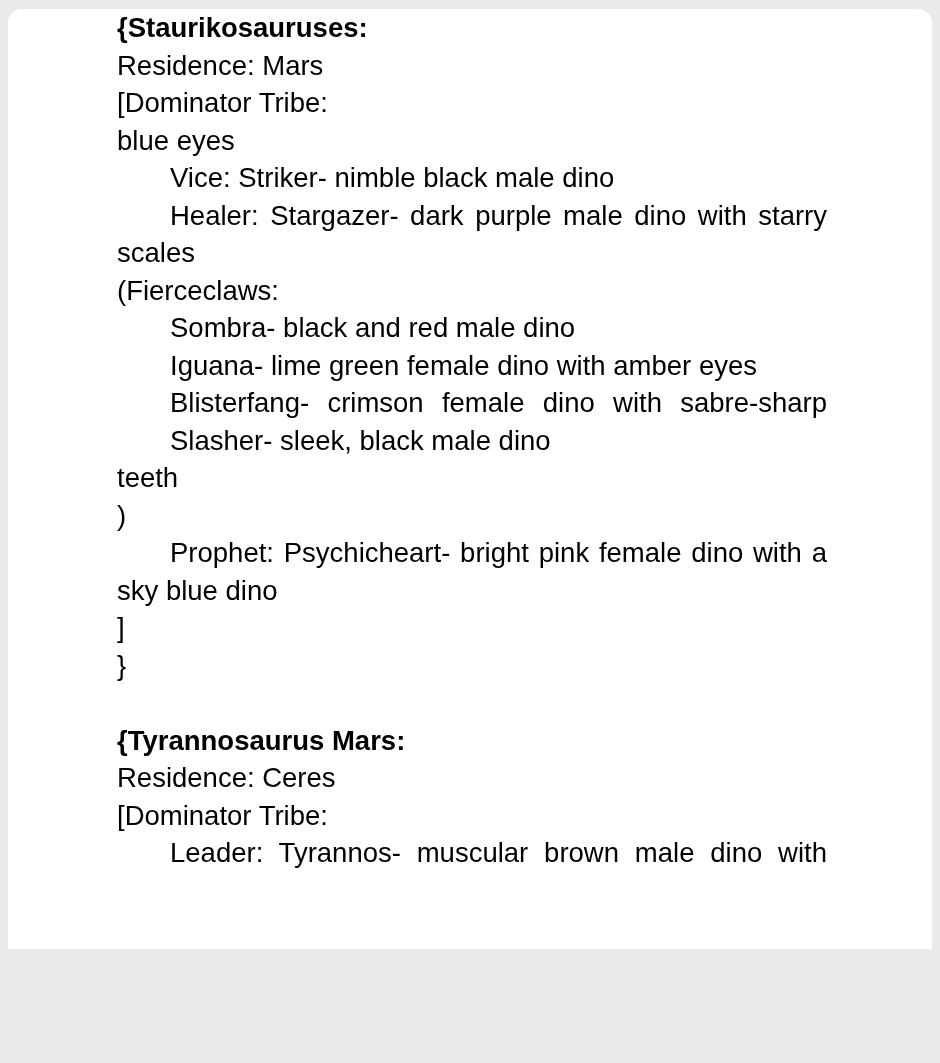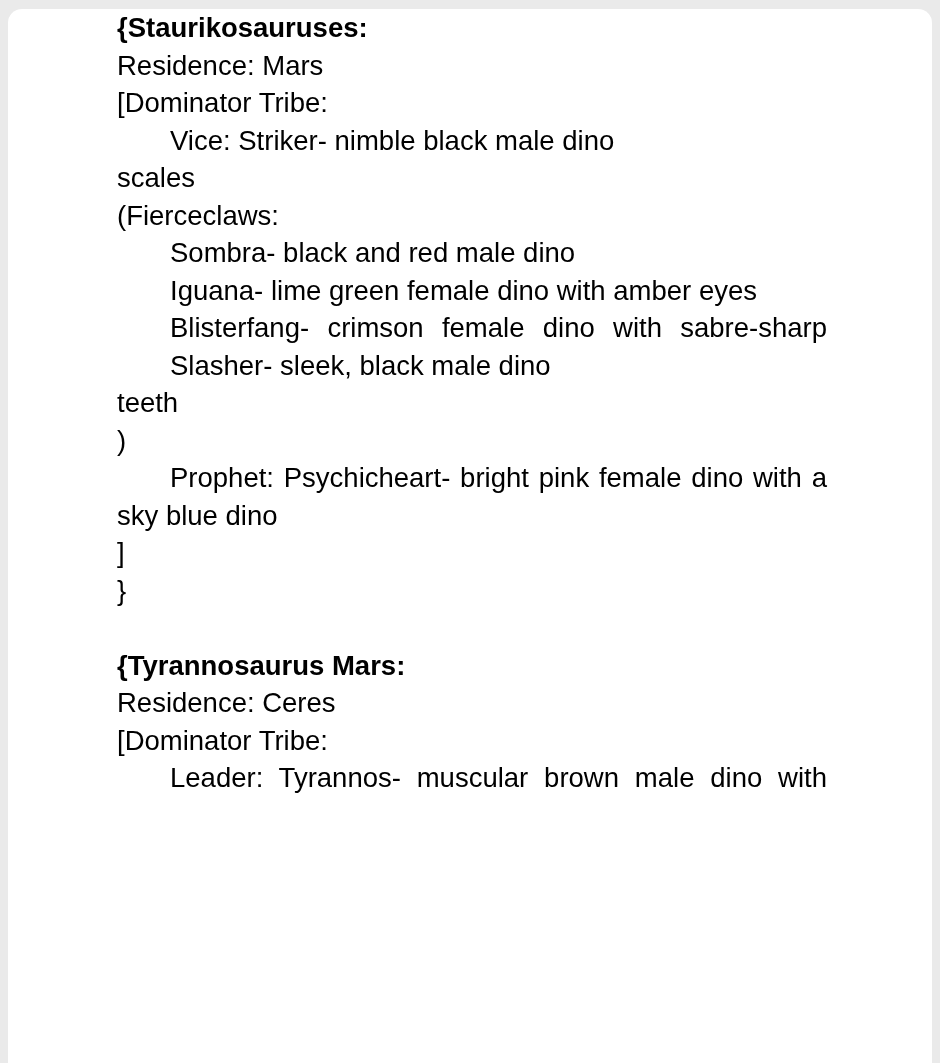--- a/index.html
+++ b/index.html
@@ -18,21 +18,21 @@
     background: var(--bg);
     overflow: hidden;
     position: relative;
     font-family: "Liberation Sans", sans-serif;
   }
   .document-page {
     position: absolute;
     left: 8px;
     top: 9px;
     width: 924px;
-    height: 1054px;
+    height: 940px;
     background: var(--card);
     border-radius: 14px 14px 0 0;
   }
   .document-content {
     padding: 0 105px 0 109px;
     font-size: 27.5px;
     line-height: 37.5px;
     color: var(--text);
     -webkit-font-smoothing: antialiased;
   }
@@ -53,21 +53,23 @@
 </style>
 </head>
 <body>
 
 <div class="app-background">
   <div class="document-page">
     <div class="document-content">
         <div class="line bold">{Staurikosauruses:</div>
         <div class="line">Residence: Mars</div>
         <div class="line">[Dominator Tribe:</div>
+        <div class="line">blue eyes</div>
         <div class="line indent">Vice: Striker- nimble black male dino</div>
+        <div class="line indent stretch">Healer: Stargazer- dark purple male dino with starry</div>
         <div class="line">scales</div>
         <div class="line">(Fierceclaws:</div>
         <div class="line indent">Sombra- black and red male dino</div>
         <div class="line indent">Iguana- lime green female dino with amber eyes</div>
         <div class="line indent stretch">Blisterfang- crimson female dino with sabre-sharp</div>
         <div class="line indent">Slasher- sleek, black male dino</div>
         <div class="line">teeth</div>
         <div class="line">)</div>
         <div class="line indent stretch">Prophet: Psychicheart- bright pink female dino with a</div>
         <div class="line">sky blue dino</div>

